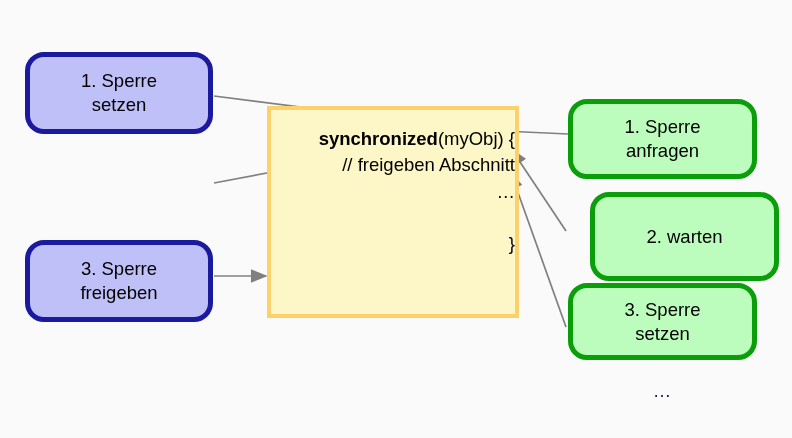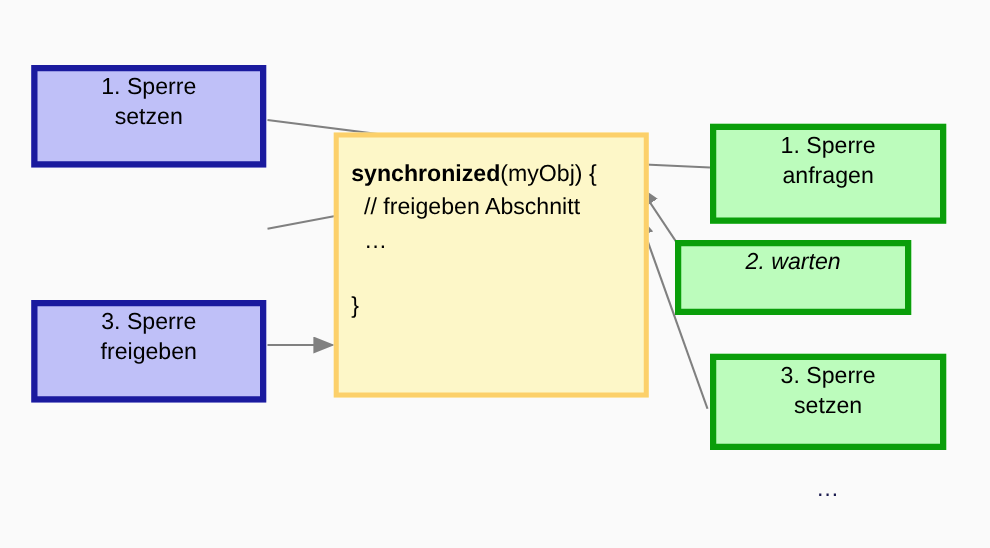--- a/index.html
+++ b/index.html
@@ -15,46 +15,47 @@
   }
   #canvas {
     position: relative;
     width: 792px;
     height: 438px;
   }
   .box {
     position: absolute;
     box-sizing: border-box;
     display: flex;
-    align-items: flex-start;
+    align-items: center;
     justify-content: center;
     text-align: center;
     line-height: 1.28;
     color: #000000;
+    border-radius: 19px;
   }
   .blue-box {
     background: #bfc0f8;
     border: 5px solid #1a1a9e;
     font-size: 18.5px;
   }
   .green-box {
     background: #bcfcbc;
     border: 5px solid #0a9e0a;
     font-size: 18.5px;
   }
   .code-box {
     position: absolute;
     box-sizing: border-box;
     background: #fdf7c8;
     border: 4px solid #fcd06a;
     padding: 16px 0 0 10px;
     font-size: 18.5px;
     color: #000000;
     line-height: 1.42;
-    text-align: left;
+    text-align: right;
     display: block;
   }
   .code-line {
     white-space: pre;
   }
   .kw {
     font-weight: bold;
   }
   .ellipsis-note {
     position: absolute;
@@ -114,21 +115,21 @@
     <div class="code-line">}</div>
   </div>
 
   <div class="box green-box" style="left:568px; top:99px; width:189px; height:80px;">
     <div>
       <div>1. Sperre</div>
       <div>anfragen</div>
     </div>
   </div>
 
-  <div class="box green-box" style="left:540px; top:192px; width:189px; height:60px;font-style:italic;">
+  <div class="box green-box" style="left:590px; top:192px; width:189px; height:89px;">
     <div>
       <div>2. warten</div>
     </div>
   </div>
 
   <div class="box green-box" style="left:568px; top:283px; width:189px; height:77px;">
     <div>
       <div>3. Sperre</div>
       <div>setzen</div>
     </div>

